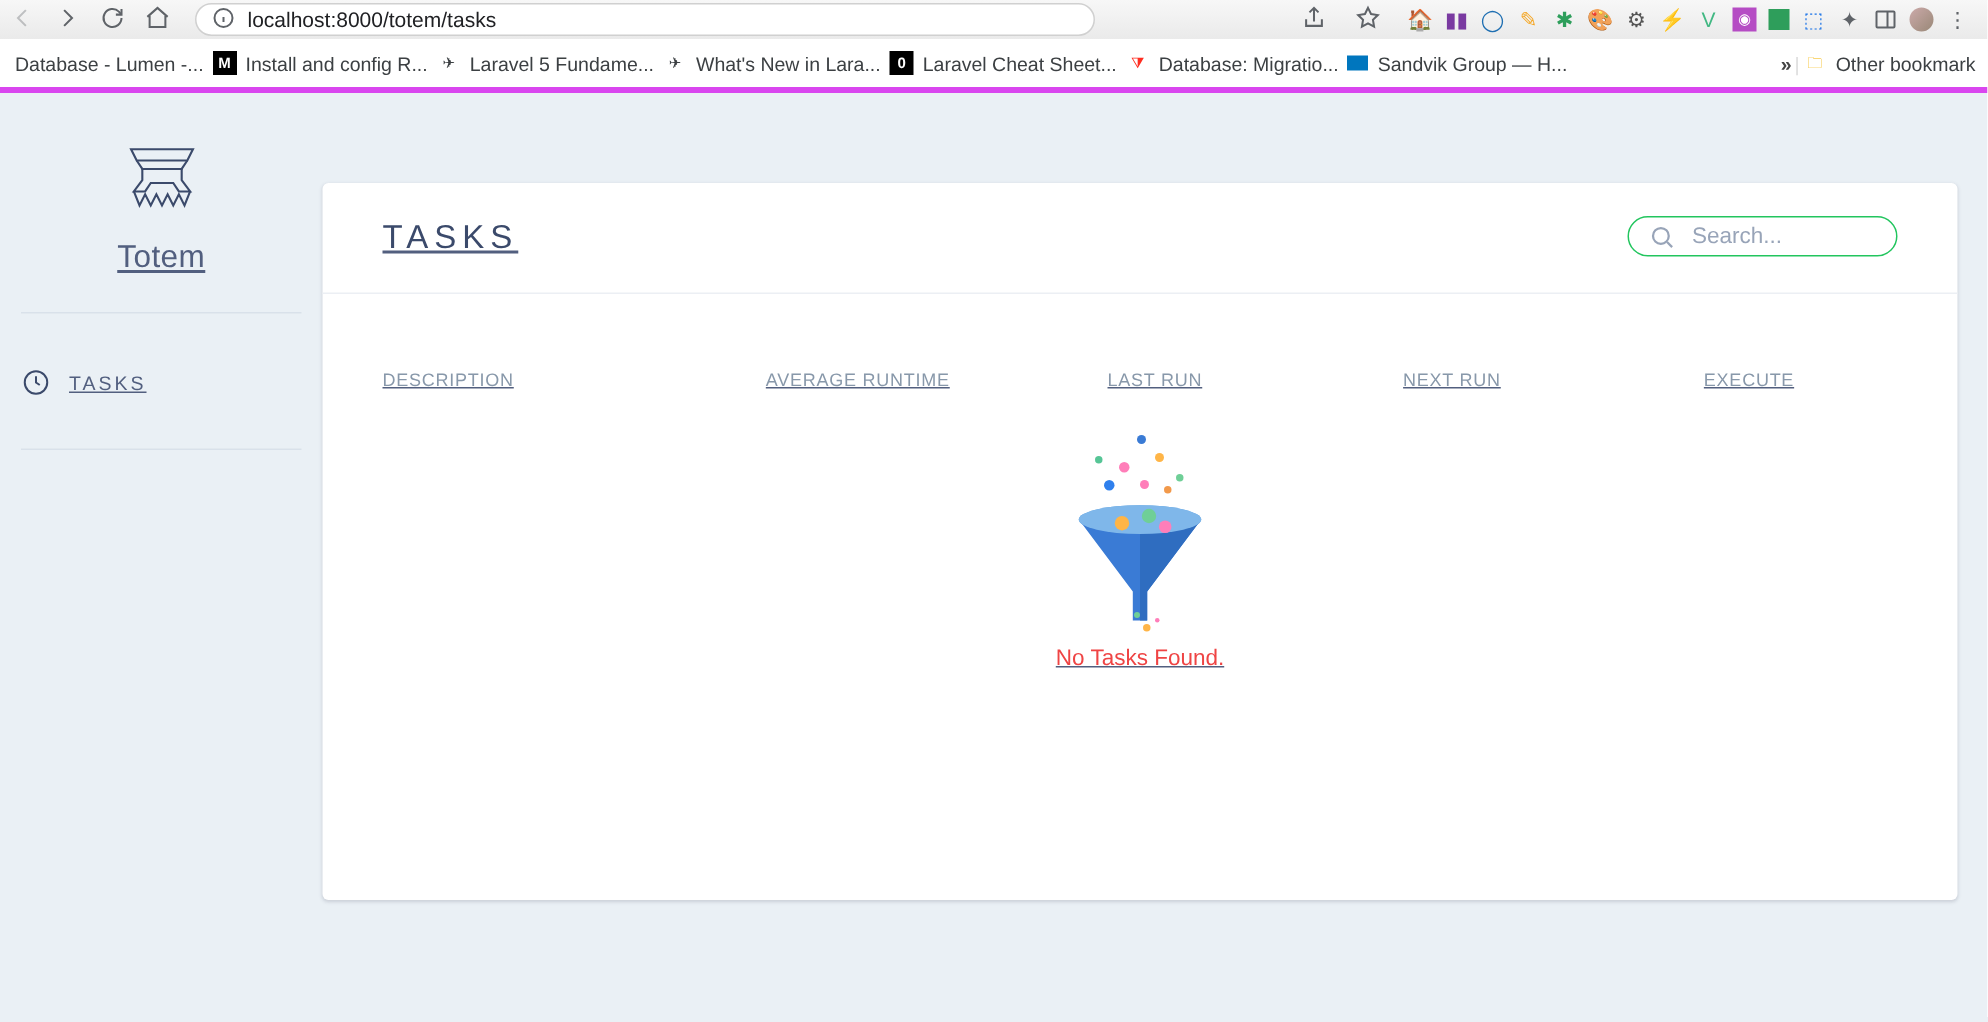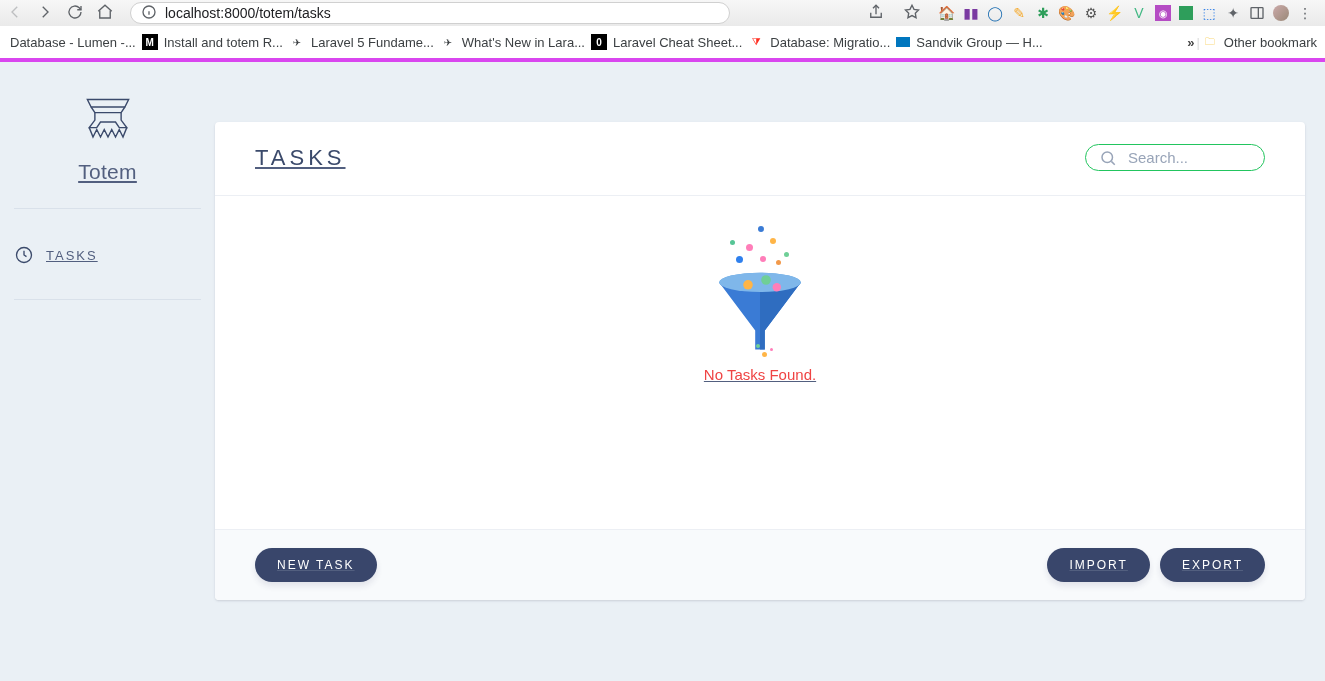--- a/index.html
+++ b/index.html
@@ -156,21 +156,21 @@
       <span style="color:#5f6368;">⋮</span>
     </div>
   </div>
 
   <div class="bookmarks-bar">
     <span class="bm">
       <span>Database - Lumen -...</span>
     </span>
     <span class="bm">
       <span class="fav" style="background:#000;color:#fff;font-weight:bold;">M</span>
-      <span>Install and totem R...</span>
+      <span>Install and config R...</span>
     </span>
     <span class="bm">
       <span class="fav">✈</span>
       <span>Laravel 5 Fundame...</span>
     </span>
     <span class="bm">
       <span class="fav">✈</span>
       <span>What's New in Lara...</span>
     </span>
     <span class="bm">
@@ -226,20 +226,27 @@
           <div class="search-wrap">
             <svg viewBox="0 0 24 24" fill="none" stroke="currentColor" stroke-width="2">
               <circle cx="11" cy="11" r="7"></circle>
                 <line x1="21" y1="21" x2="16.5" y2="16.5"></line>
             </svg>
             <input class="search-input" type="text" placeholder="Search..." style="">
           </div>
         </div>
 
         <div class="card-body">
+          <div class="thead">
+            <div>DESCRIPTION</div>
+            <div>AVERAGE RUNTIME</div>
+            <div>LAST RUN</div>
+            <div>NEXT RUN</div>
+            <div>EXECUTE</div>
+          </div>
 
           <div class="empty">
             <div class="funnel-wrap">
 
               <span class="dot" style="width:6px;height:6px;background:#3a7bd5;left:58px;top:0;"></span>
               <span class="dot" style="width:5px;height:5px;background:#56c596;left:30px;top:14px;"></span>
               <span class="dot" style="width:7px;height:7px;background:#ff7eb9;left:46px;top:18px;"></span>
               <span class="dot" style="width:6px;height:6px;background:#ffb547;left:70px;top:12px;"></span>
               <span class="dot" style="width:5px;height:5px;background:#6fcf97;left:84px;top:26px;"></span>
               <span class="dot" style="width:7px;height:7px;background:#2f80ed;left:36px;top:30px;"></span>
@@ -257,24 +264,18 @@
               </svg>
 
               <span class="dot" style="width:4px;height:4px;background:#6fcf97;left:56px;top:118px;"></span>
               <span class="dot" style="width:5px;height:5px;background:#ffb547;left:62px;top:126px;"></span>
               <span class="dot" style="width:3px;height:3px;background:#ff7eb9;left:70px;top:122px;"></span>
             </div>
             <div class="empty-text">No Tasks Found.</div>
           </div>
         </div>
 
-        <div class="card-footer">
-          <button class="pill">NEW TASK</button>
-          <span class="foot-spacer"></span>
-          <button class="pill">IMPORT</button>
-          <button class="pill">EXPORT</button>
-        </div>
       </div>
 
     </main>
 
   </div>
 </div>
 
 </body></html>

